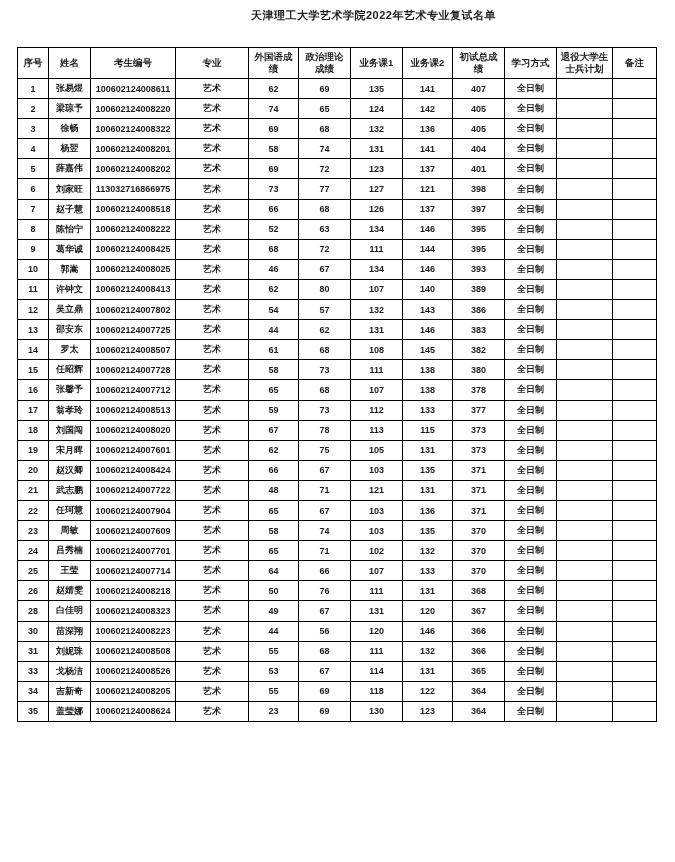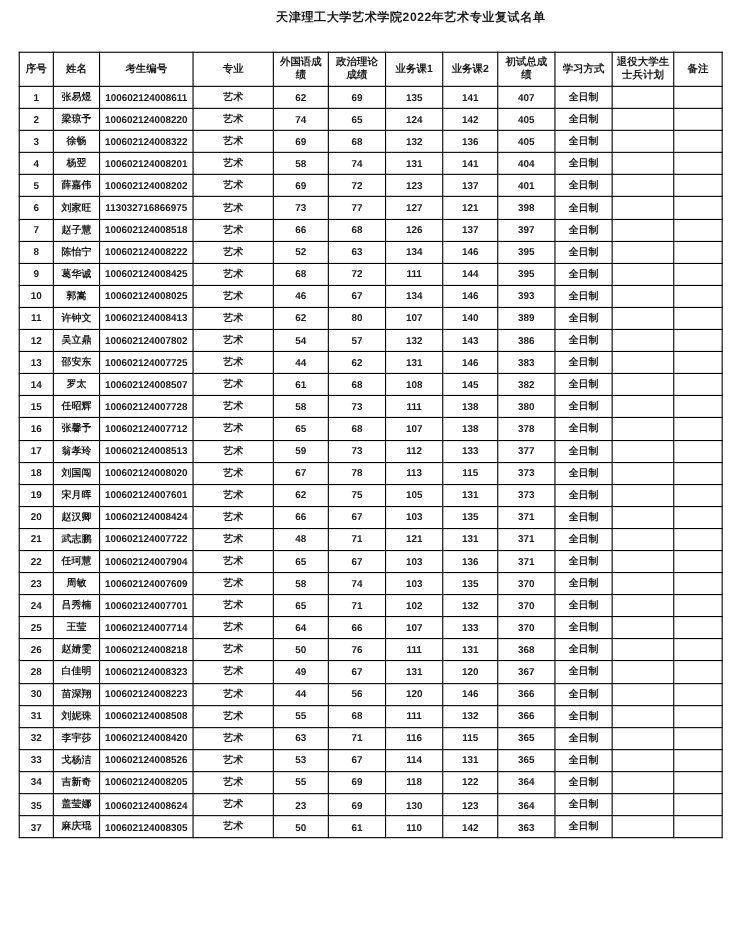--- a/index.html
+++ b/index.html
@@ -497,34 +497,20 @@
           <td>55</td>
           <td>68</td>
           <td>111</td>
           <td>132</td>
           <td>366</td>
           <td>全日制</td>
           <td></td>
           <td></td>
         </tr>
         <tr>
-          <td>32</td>
-          <td>李宇莎</td>
-          <td>100602124008420</td>
-          <td>艺术</td>
-          <td>63</td>
-          <td>71</td>
-          <td>116</td>
-          <td>115</td>
-          <td>365</td>
-          <td>全日制</td>
-          <td></td>
-          <td></td>
-        </tr>
-        <tr>
           <td>33</td>
           <td>戈杨洁</td>
           <td>100602124008526</td>
           <td>艺术</td>
           <td>53</td>
           <td>67</td>
           <td>114</td>
           <td>131</td>
           <td>365</td>
           <td>全日制</td>
@@ -552,29 +538,15 @@
           <td>艺术</td>
           <td>23</td>
           <td>69</td>
           <td>130</td>
           <td>123</td>
           <td>364</td>
           <td>全日制</td>
           <td></td>
           <td></td>
         </tr>
-        <tr>
-          <td>37</td>
-          <td>麻庆琨</td>
-          <td>100602124008305</td>
-          <td>艺术</td>
-          <td>50</td>
-          <td>61</td>
-          <td>110</td>
-          <td>142</td>
-          <td>363</td>
-          <td>全日制</td>
-          <td></td>
-          <td></td>
-        </tr>
       </tbody>
   </table>
 </div>
 
 </body></html>

